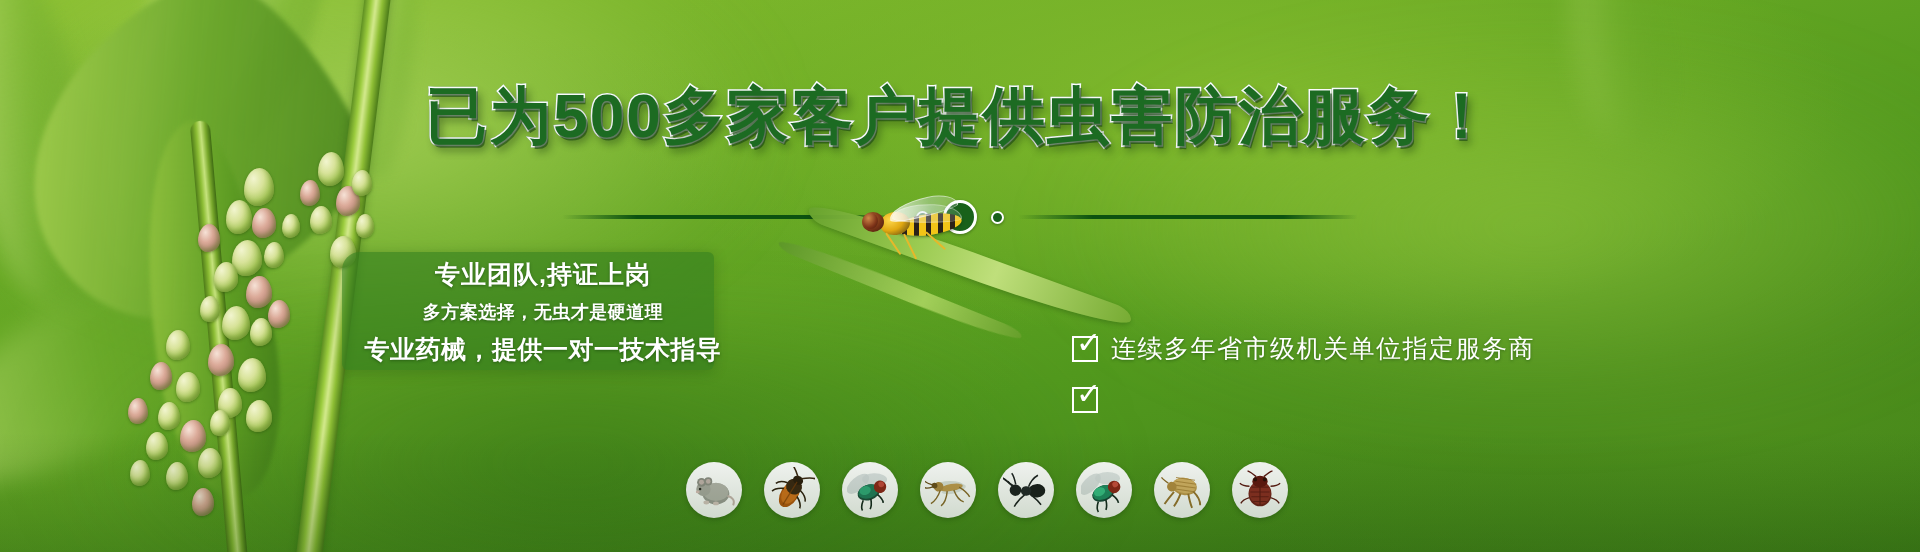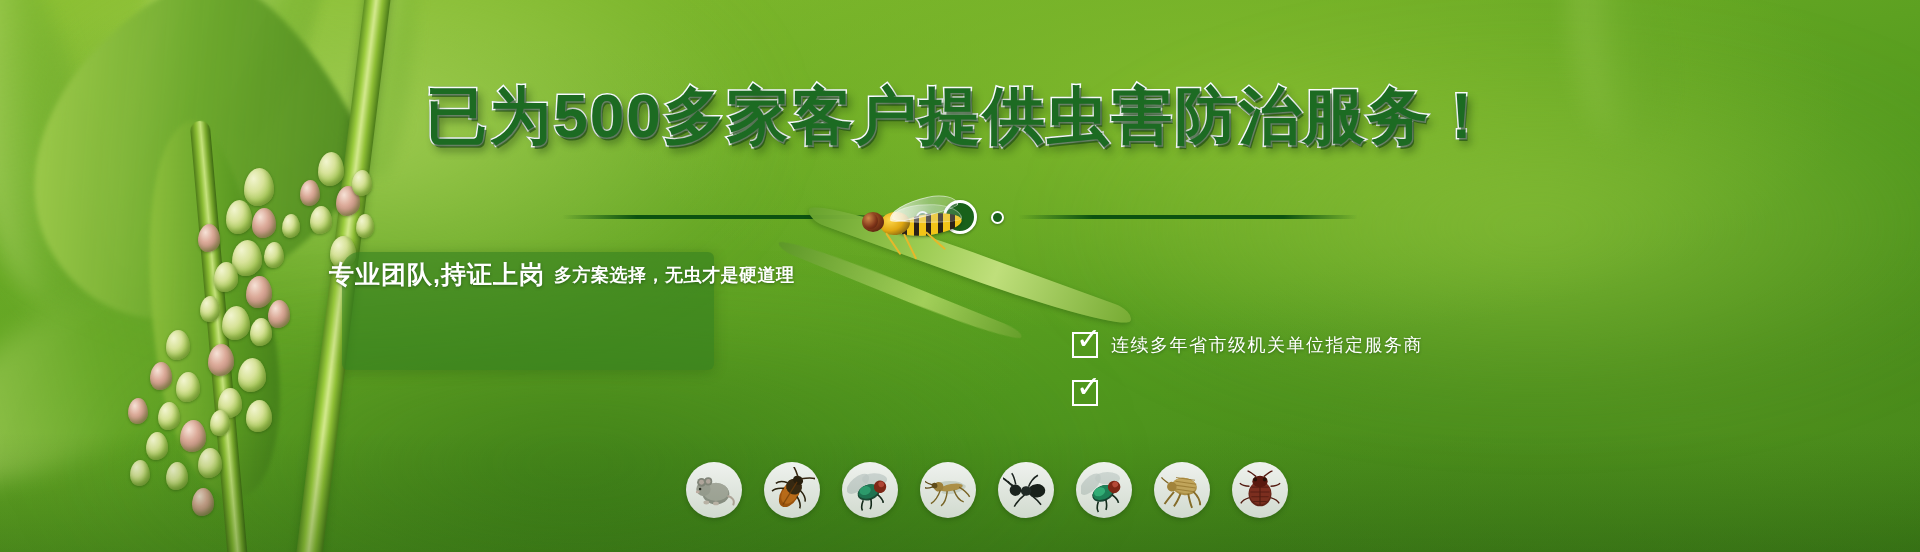--- a/index.html
+++ b/index.html
@@ -144,23 +144,23 @@
 
   
   .panel {
     position:absolute; left:342px; top:252px;
     width:372px; height:118px;
     background:rgba(52,126,30,.62);
     border-radius:18px 6px 6px 6px;
     box-shadow:0 2px 14px rgba(14,48,8,.22);
   }
   .panel-lines {
-    position:absolute; left:329px; top:258px;
+    position:absolute; left:343px; top:258px;
     width:400px;
-    display:flex; flex-direction:row; align-items:center;
+    display:flex; flex-direction:column; align-items:center;
     gap:9px;
     pointer-events:none;
   }
   .pl {
     color:#ffffff;
     font-weight:bold;
     white-space:nowrap;
     text-shadow:0 1px 3px rgba(14,52,10,.5);
   }
   .pl-1 { font-size:25px; letter-spacing:1px; }
@@ -244,21 +244,21 @@
   .check-mark {
     position:absolute; left:2px; top:-10px;
     width:30px; height:30px;
     color:#ffffff;
     font-size:30px;
     line-height:30px;
     font-weight:bold;
   }
   .check-label {
     color:#ffffff;
-    font-size:18px;
+    font-size:25px;
     letter-spacing:1.5px;
     white-space:nowrap;
     text-shadow:0 1px 3px rgba(14,52,10,.45);
   }
 
   
   .pests {
     position:absolute; left:686px; top:462px;
     display:flex; gap:22px;
   }
@@ -351,20 +351,21 @@
     <span class="dot sm"></span>
     <span class="dot lg"></span>
     <span class="dot sm"></span>
     <span class="rule"></span>
   </div>
 
   <div class="panel"></div>
   <div class="panel-lines">
     <div class="pl pl-1">专业团队,持证上岗</div>
     <div class="pl pl-2">多方案选择，无虫才是硬道理</div>
+    <div class="pl pl-3">专业药械，提供一对一技术指导</div>
   </div>
 
   <div class="fly-stage">
     <div class="fly-leaf2"></div>
     <div class="fly-leaf"></div>
     <div class="fly">
       <div class="fly-abdomen"></div>
       <div class="fly-thorax"></div>
       <div class="fly-head"></div>
       <div class="fly-eye"></div>

